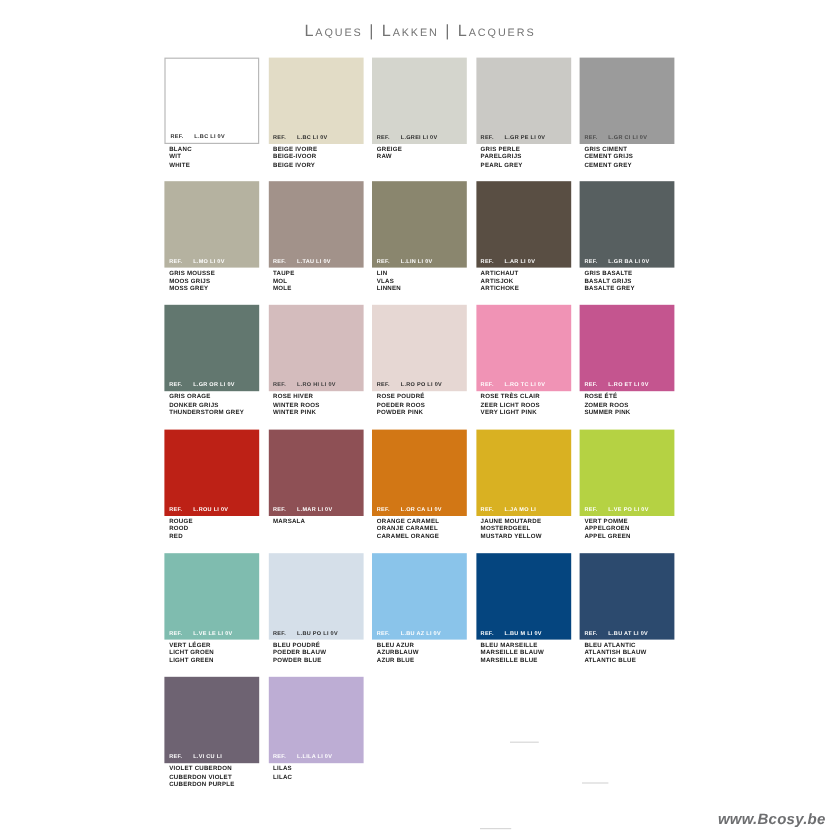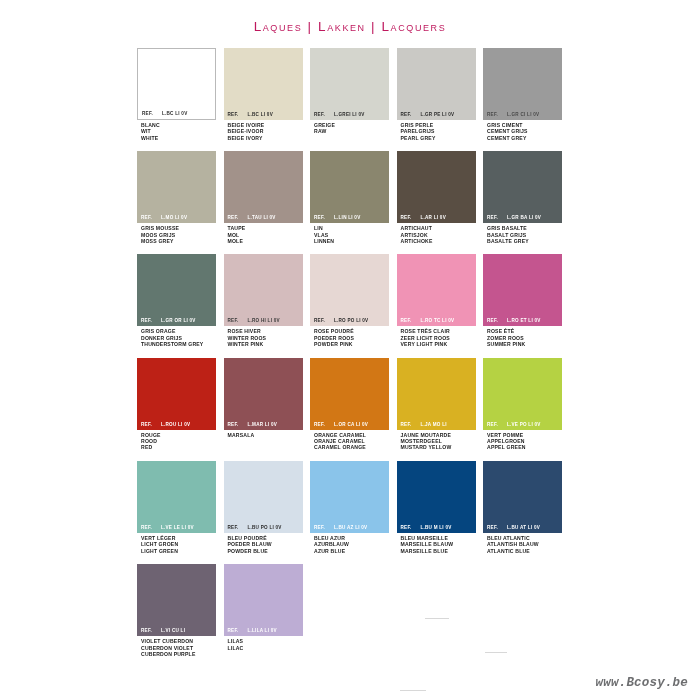--- a/index.html
+++ b/index.html
@@ -13,21 +13,21 @@
   #page{position:relative;width:700px;height:700px;}
 
   
   #title-bar{
     position:absolute;left:0;top:17px;width:700px;
     text-align:center;
   }
   #title-bar .title-text{
     font-size:13.5px;
     letter-spacing:1.6px;
-    color:#be185d;
+    color:#737373;
     font-variant:small-caps;
     text-transform:capitalize;
     white-space:nowrap;
   }
 
   
   #watermark{
     position:absolute;
     left:175px;top:258px;
     width:420px;height:150px;
@@ -94,21 +94,21 @@
     color:#1a1a1a;
     letter-spacing:0.2px;
     line-height:6.4px;
     white-space:nowrap;
   }
 
   
   #footer-url{
     position:absolute;
     right:12px;bottom:10px;
-    font-family:Liberation Mono, monospace;
+    font-family:Liberation Sans, sans-serif;
     font-weight:bold;
     font-style:italic;
     font-size:12.5px;
     color:#6d6e70;
     letter-spacing:0.2px;
     z-index:50;
   }
   .faint-mark{
     position:absolute;
     background:#d8d8d8;

